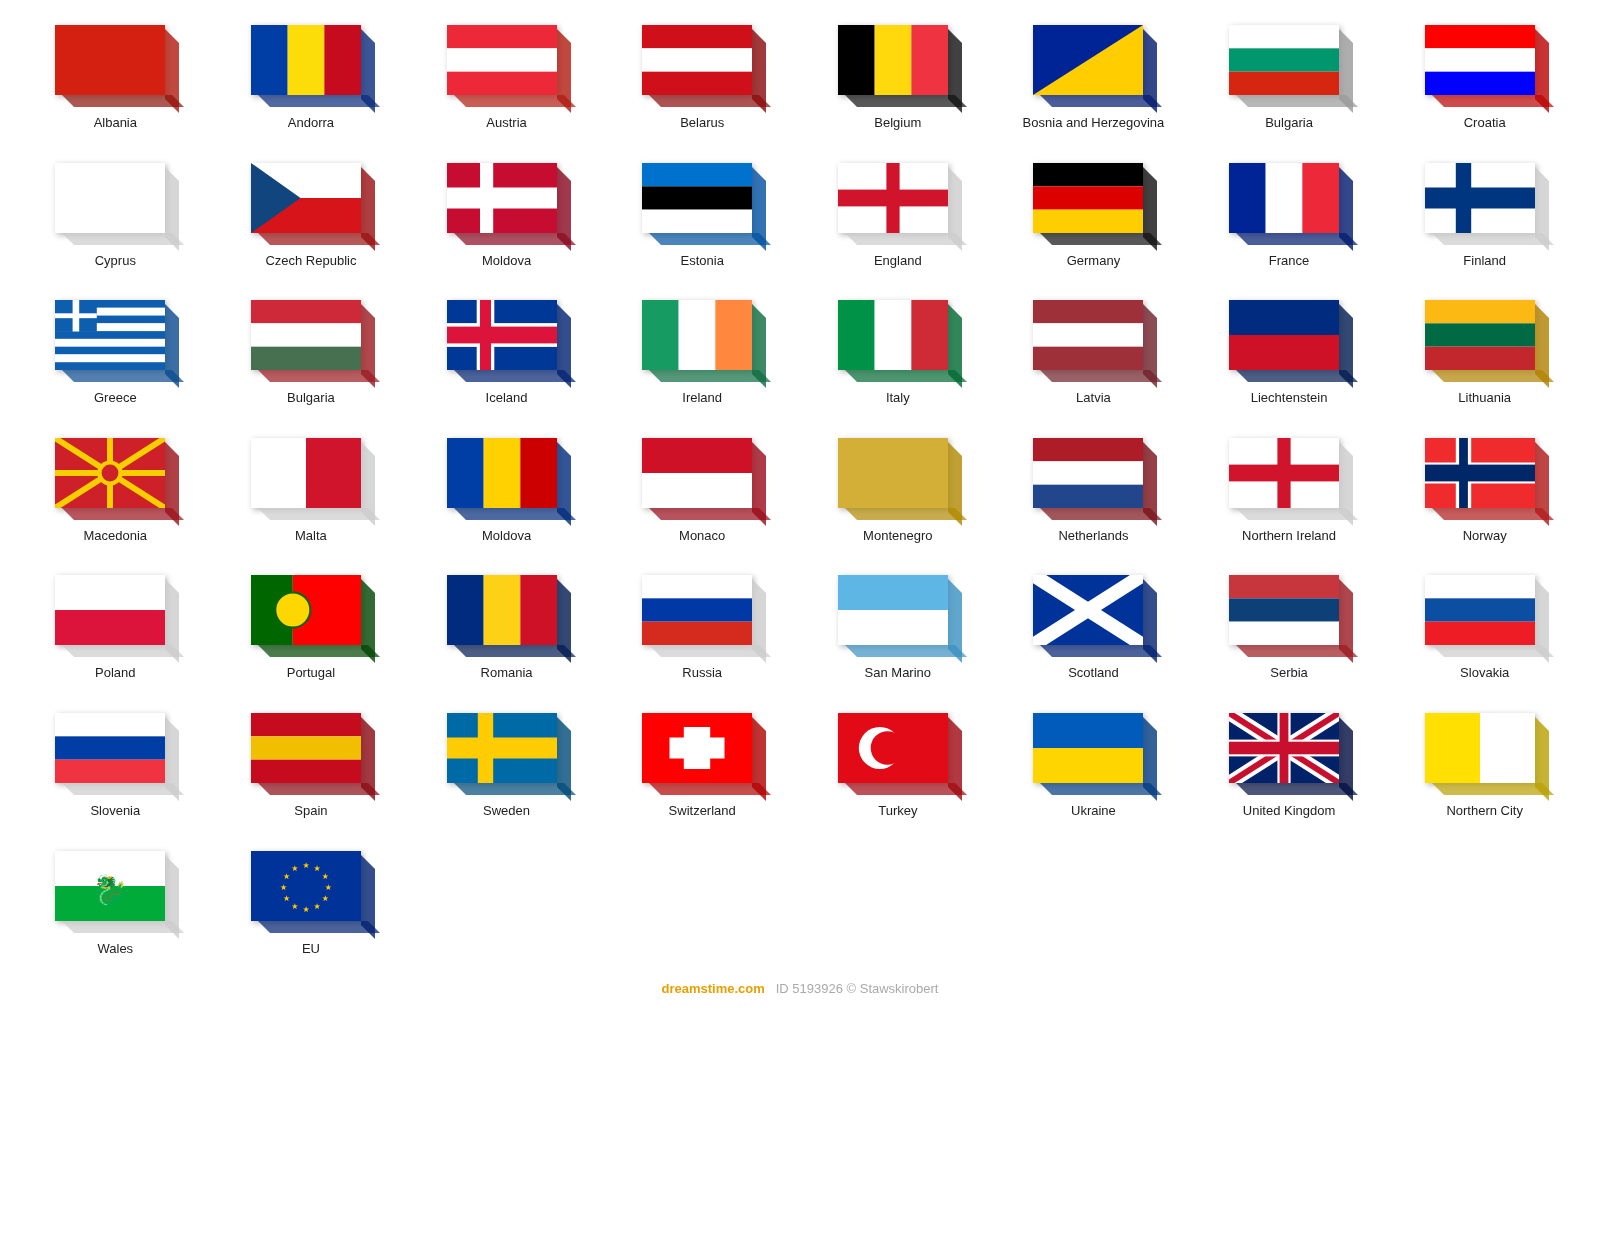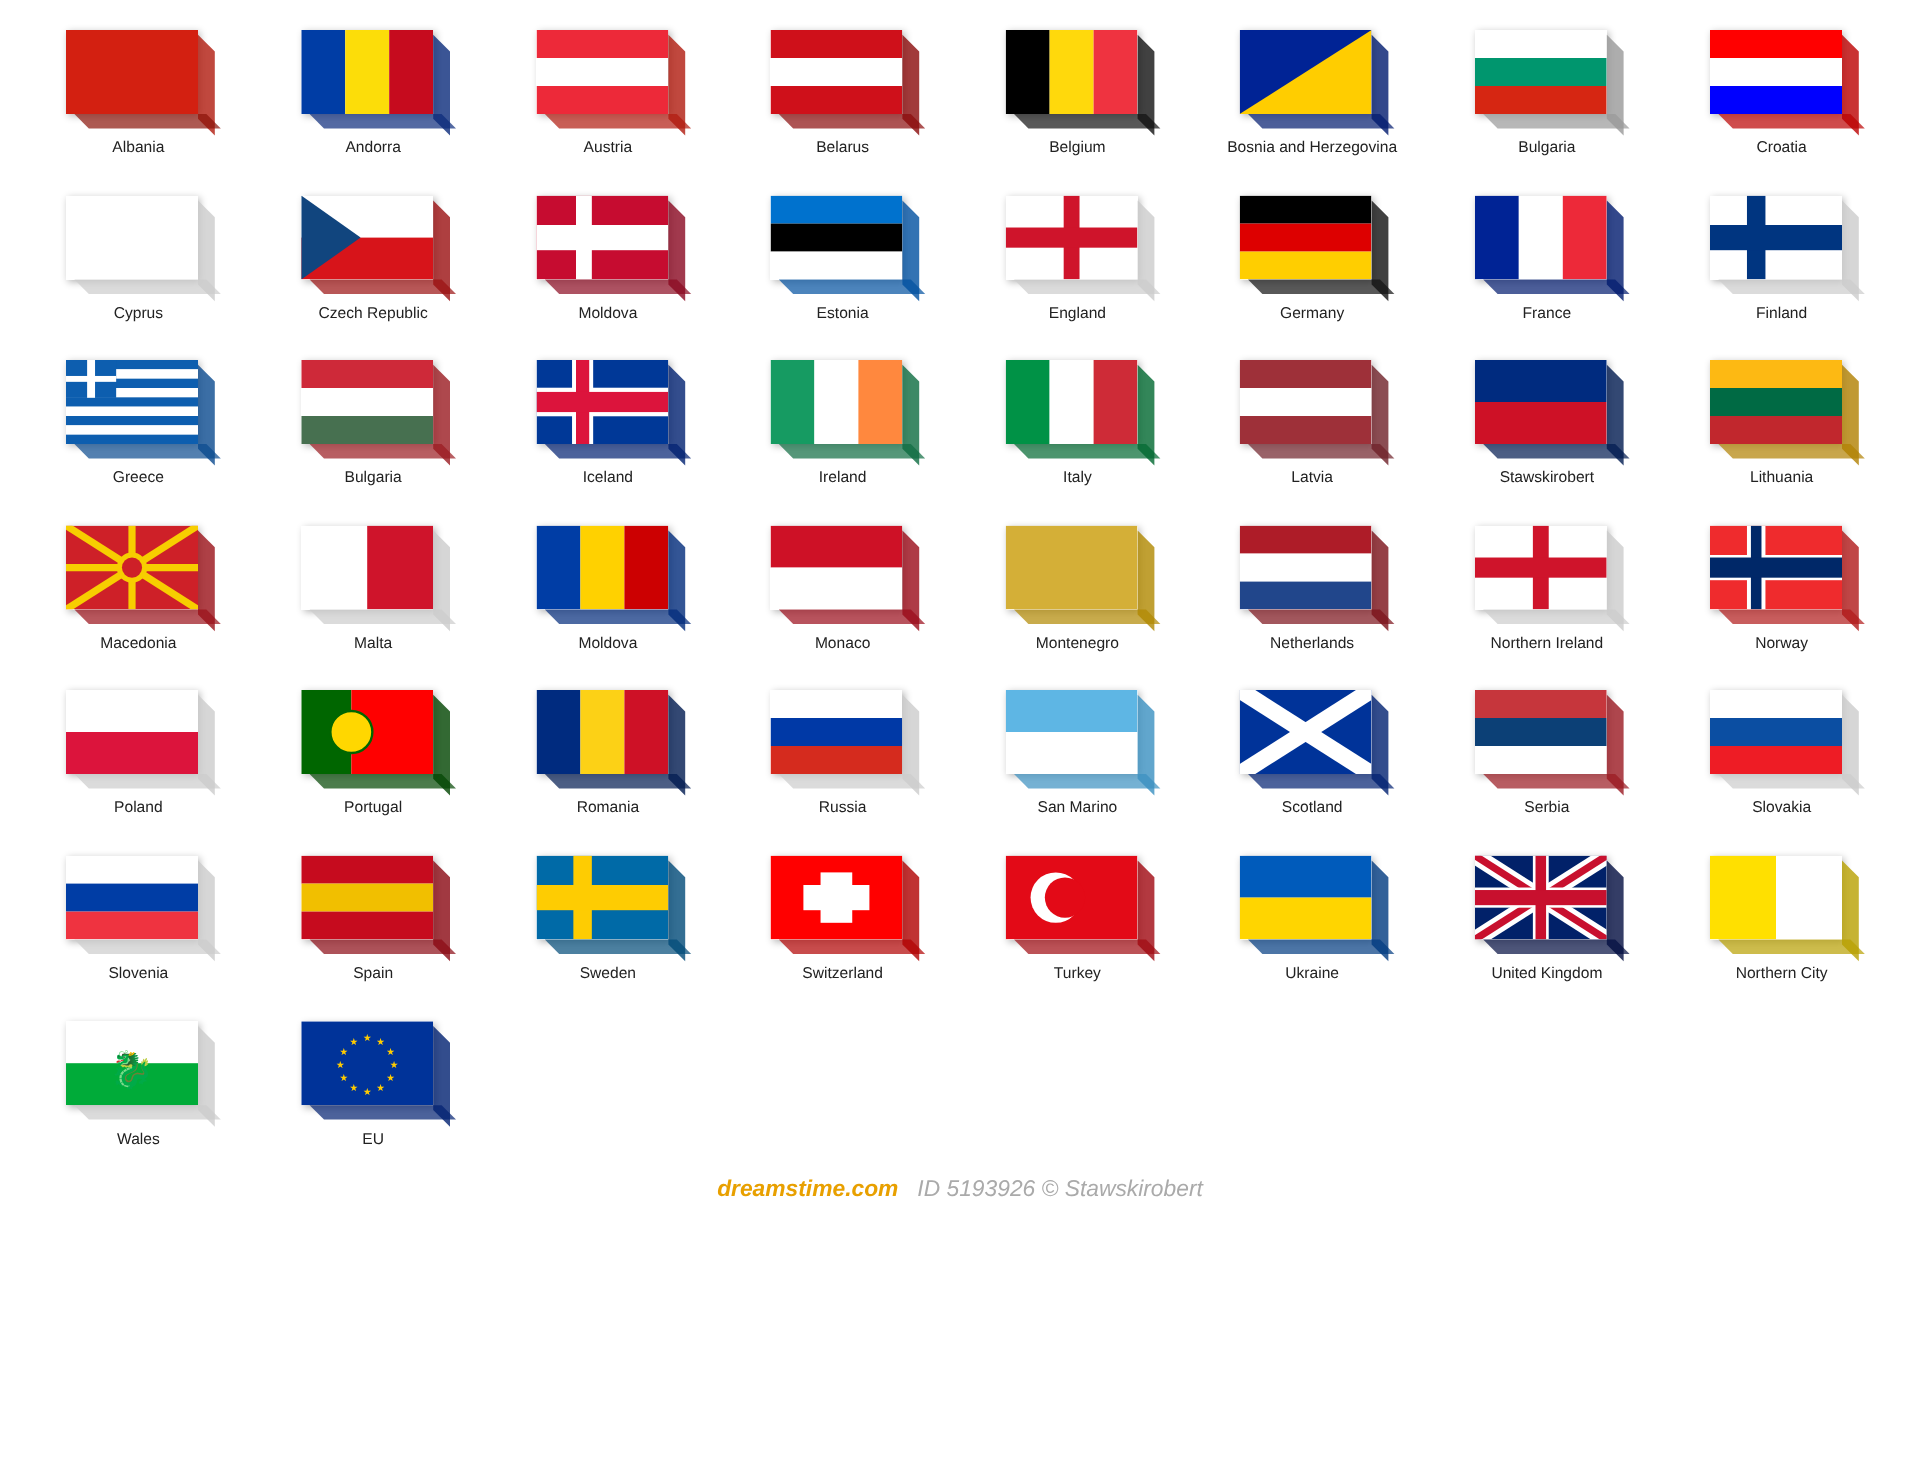--- a/index.html
+++ b/index.html
@@ -63,22 +63,21 @@
       color: #222;
       margin-top: 4px;
       line-height: 1.2;
     }
 
     
     .watermark {
       text-align: center;
       margin-top: 20px;
       color: #aaa;
-      font-size: 19px;
-      font-style: italic;
+      font-size: 13px;
     }
     .watermark span { color: #e8a000; font-weight: bold; }
   </style>
 </head>
 <body>
 
 <div class="grid" id="flags-grid">
     <div class="flag-item">
       <div class="flag-3d">
         <div class="flag-face">
@@ -397,21 +396,21 @@
       <div class="flag-3d">
         <div class="flag-face">
           <svg width="110" height="70">
       <rect x="0" y="0" width="110" height="35" fill="#002B7F"></rect>
       <rect x="0" y="35" width="110" height="35" fill="#CE1126"></rect>
     </svg>
         </div>
         <div class="flag-right" style="background: rgb(0, 26, 80); opacity: 0.8;"></div>
         <div class="flag-bottom" style="background: rgb(0, 26, 80); opacity: 0.7;"></div>
       </div>
-      <div class="flag-name">Stawskirobert</div>
+      <div class="flag-name">Liechtenstein</div>
     </div>
     <div class="flag-item">
       <div class="flag-3d">
         <div class="flag-face">
           <svg width="110" height="70">
       <rect x="0" y="0" width="110" height="23.333333333333332" fill="#FDB913"></rect>
       <rect x="0" y="23.333333333333332" width="110" height="23.333333333333332" fill="#006A44"></rect>
       <rect x="0" y="46.666666666666664" width="110" height="23.333333333333332" fill="#C1272D"></rect>
     </svg>
         </div>

